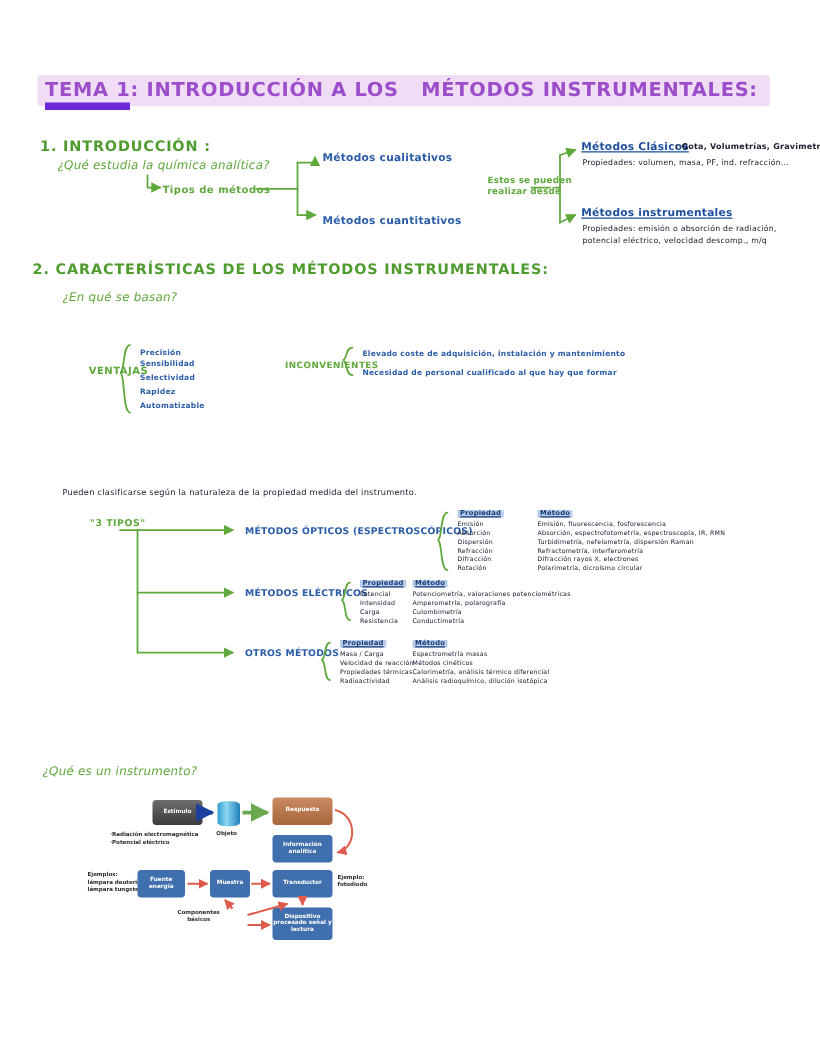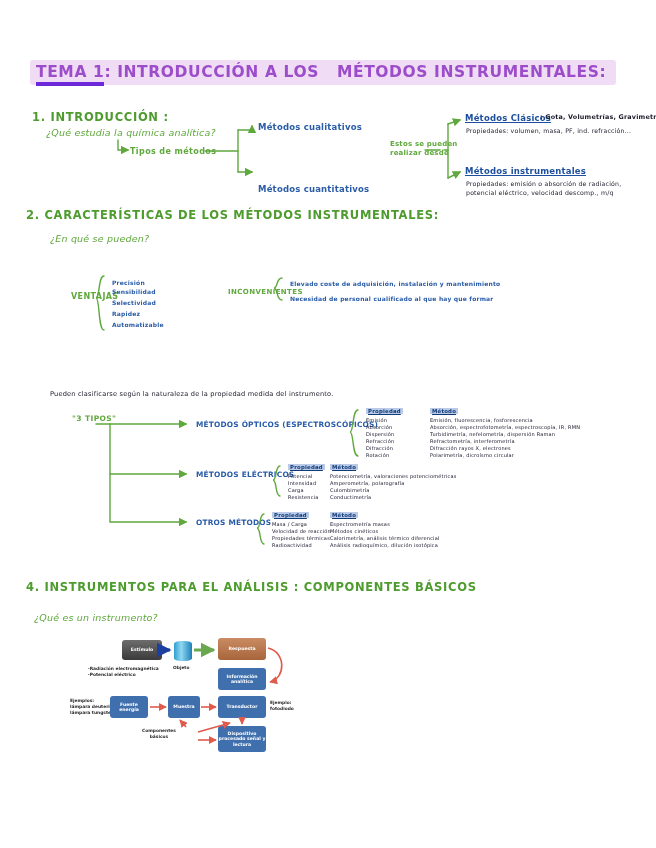--- a/index.html
+++ b/index.html
@@ -8,21 +8,21 @@
   .page{position:absolute;inset:0;background:#fff;}
 
   
   .hw{position:absolute;white-space:pre;letter-spacing:.2px;}
   .dark{color:#1b1b2b;}
 
   
   #title{left:30px;top:60px;font-size:15.5px;font-weight:700;color:#9b4dca;
          background:#f0dcf5;padding:3px 10px 4px 6px;border-radius:3px;
          letter-spacing:.6px;font-variant:small-caps;}
-  #title .t-under{border-bottom:4px solid #6d28d9;padding-bottom:1px;}
+  #title .t-under{border-bottom:6px solid #6d28d9;padding-bottom:1px;}
 
   .sec-head{font-size:11.5px;font-weight:700;color:#4e9b2e;letter-spacing:.7px;
             font-variant:small-caps;}
   .q{font-size:9.5px;color:#5fa83c;font-style:italic;}
   .body-s{font-size:6.2px;color:#1b1b2b;line-height:1.45;}
   .blue-term{font-size:8.5px;color:#2a5ca8;font-weight:600;}
   .blue-head{font-size:8.5px;color:#1d4f9e;font-weight:700;text-decoration:underline;}
   .blue-small{font-size:5.4px;color:#123a77;font-weight:700;background:#b9cbe8;
               padding:0 2px;text-decoration:underline;}
   .tiny{font-size:5px;color:#14142a;line-height:1.5;}
@@ -51,35 +51,35 @@
 
 <div class="page">
 
   <div class="hw" id="title"><span class="t-under">TEMA 1</span><span>: INTRODUCCIÓN A LOS   MÉTODOS INSTRUMENTALES:</span></div>
 
   <div class="hw sec-head" style="left:32px;top:110px;">1. INTRODUCCIÓN :</div>
   <div class="hw q" style="left:46px;top:127px;">¿Qué estudia la química analítica?</div>
   <div class="hw green-lbl" style="left:130px;top:147px;font-size:8px;">Tipos de métodos</div>
 
   <div class="hw blue-term" style="left:258px;top:122px;">Métodos cualitativos</div>
-  <div class="hw blue-term" style="left:258px;top:184px;text-align:right;">Métodos cuantitativos</div>
+  <div class="hw blue-term" style="left:258px;top:172px;text-align:right;">Métodos cuantitativos</div>
 
   <div class="hw green-note" style="left:365px;top:140px;margin-left:25px;">Estos se pueden
 realizar desde</div>
 
   <div class="hw blue-head" style="left:465px;top:113px;">Métodos Clásicos</div>
   <div class="hw dark" style="left:540px;top:113px;font-size:6.4px;font-weight:700;">: Gota, Volumetrías, Gravimetrías</div>
   <div class="hw body-s" style="left:466px;top:127px;">Propiedades: volumen, masa, PF, ind. refracción...</div>
 
   <div class="hw blue-head" style="left:465px;top:166px;">Métodos instrumentales</div>
   <div class="hw body-s" style="left:466px;top:180px;">Propiedades: emisión o absorción de radiación,
 potencial eléctrico, velocidad descomp., m/q</div>
 
   <div class="hw sec-head" style="left:26px;top:208px;">2. CARACTERÍSTICAS DE LOS MÉTODOS INSTRUMENTALES:</div>
-  <div class="hw q" style="left:50px;top:233px;">¿En qué se pueden?</div>
+  <div class="hw q" style="left:50px;top:233px;">¿En qué se basan?</div>
 
   <div class="hw green-lbl" style="left:56px;top:292px;margin-left:15px;">VENTAJAS</div>
   <div class="hw blue-term" style="left:112px;top:277px;font-size:6px;line-height:1.85;"><span>Precisión</span></div>
   <div class="hw blue-term" style="left:112px;top:288px;font-size:6px;"><span>Sensibilidad</span></div>
   <div class="hw blue-term" style="left:112px;top:299px;font-size:6px;"><span>Selectividad</span></div>
   <div class="hw blue-term" style="left:112px;top:310px;font-size:6px;"><span>Rapidez</span></div>
   <div class="hw blue-term" style="left:112px;top:321px;font-size:6px;"><span>Automatizable</span></div>
 
   <div class="hw green-lbl" style="left:228px;top:288px;font-size:7px;">INCONVENIENTES</div>
   <div class="hw blue-term" style="left:290px;top:280px;font-size:6px;"><span>Elevado coste de adquisición, instalación y mantenimiento</span></div>
@@ -121,21 +121,20 @@
   <div class="hw blue-small" style="left:330px;top:512px;">Método</div>
   <div class="hw tiny" style="left:272px;top:521px;"><span>Masa / Carga</span></div>
   <div class="hw tiny" style="left:272px;top:528px;"><span>Velocidad de reacción</span></div>
   <div class="hw tiny" style="left:272px;top:535px;"><span>Propiedades térmicas</span></div>
   <div class="hw tiny" style="left:272px;top:542px;"><span>Radioactividad</span></div>
   <div class="hw tiny" style="left:330px;top:521px;"><span>Espectrometría masas</span></div>
   <div class="hw tiny" style="left:330px;top:528px;"><span>Métodos cinéticos</span></div>
   <div class="hw tiny" style="left:330px;top:535px;"><span>Calorimetría, análisis térmico diferencial</span></div>
   <div class="hw tiny" style="left:330px;top:542px;"><span>Análisis radioquímico, dilución isotópica</span></div>
 
-  <div class="hw sec-head" style="left:26px;top:580px;">4. INSTRUMENTOS PARA EL ANÁLISIS : COMPONENTES BÁSICOS</div>
   <div class="hw q" style="left:34px;top:612px;">¿Qué es un instrumento?</div>
 
   <svg class="lines" viewBox="0 0 656 848" xmlns="http://www.w3.org/2000/svg">
     <defs>
       <marker id="ga" markerWidth="6" markerHeight="6" refX="5" refY="3" orient="auto">
         <path d="M0,0 L6,3 L0,6 z" fill="#5fa83c"></path>
       </marker>
       <marker id="ra" markerWidth="5" markerHeight="5" refX="4.5" refY="2.5" orient="auto">
         <path d="M0,0 L5,2.5 L0,5 z" fill="#e05b4b"></path>
       </marker>

